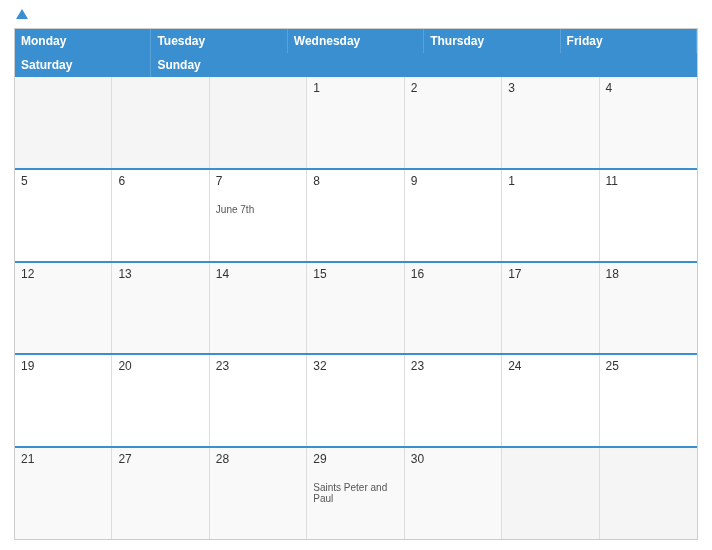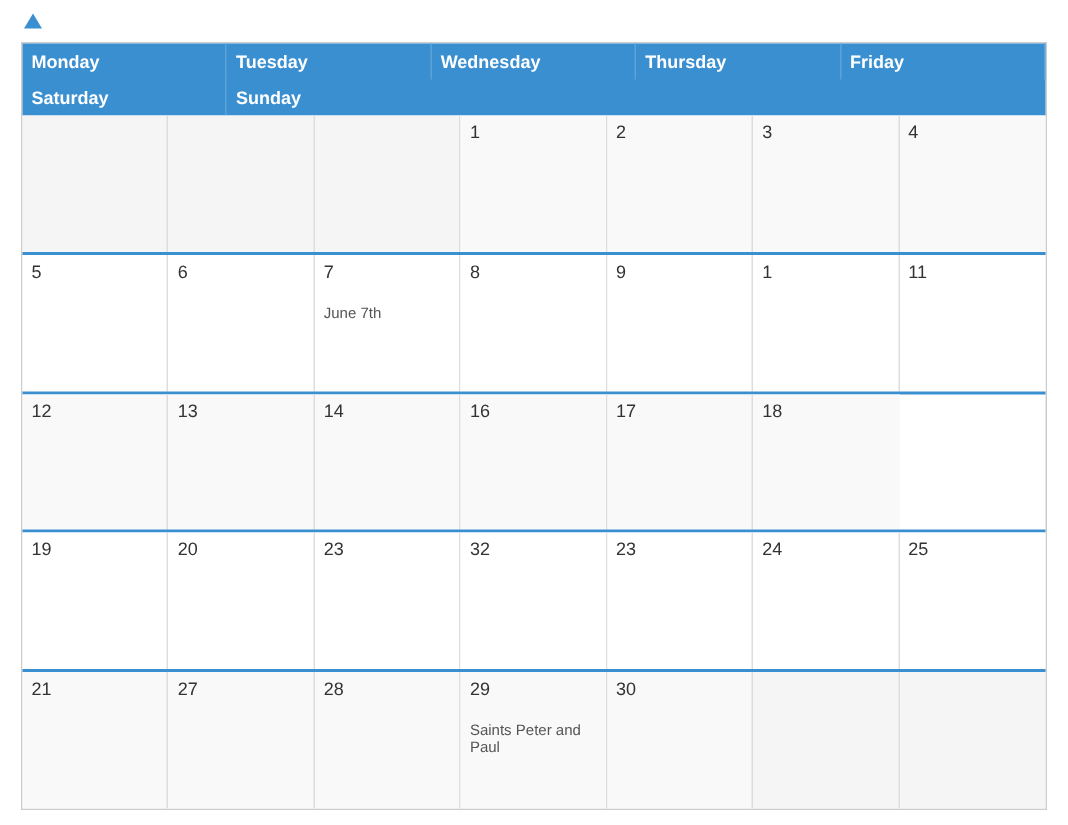--- a/index.html
+++ b/index.html
@@ -196,20 +196,23 @@
           <div class="cal-cell gray-bg">
             <span class="day-num">12</span>
           </div>
           <div class="cal-cell gray-bg">
             <span class="day-num">13</span>
           </div>
           <div class="cal-cell gray-bg">
             <span class="day-num">14</span>
           </div>
           <div class="cal-cell gray-bg">
+            <span class="day-num">15</span>
+          </div>
+          <div class="cal-cell gray-bg">
             <span class="day-num">16</span>
           </div>
           <div class="cal-cell gray-bg">
             <span class="day-num">17</span>
           </div>
           <div class="cal-cell gray-bg">
             <span class="day-num">18</span>
           </div>
         </div>
         <div class="cal-week">

